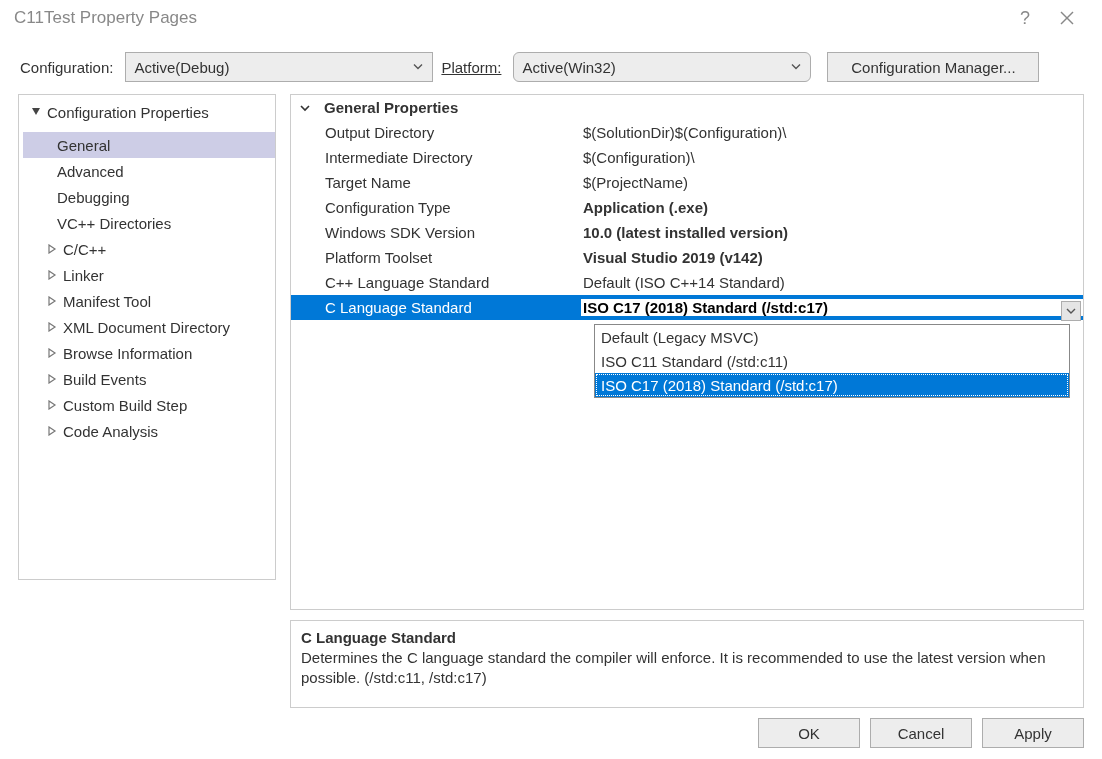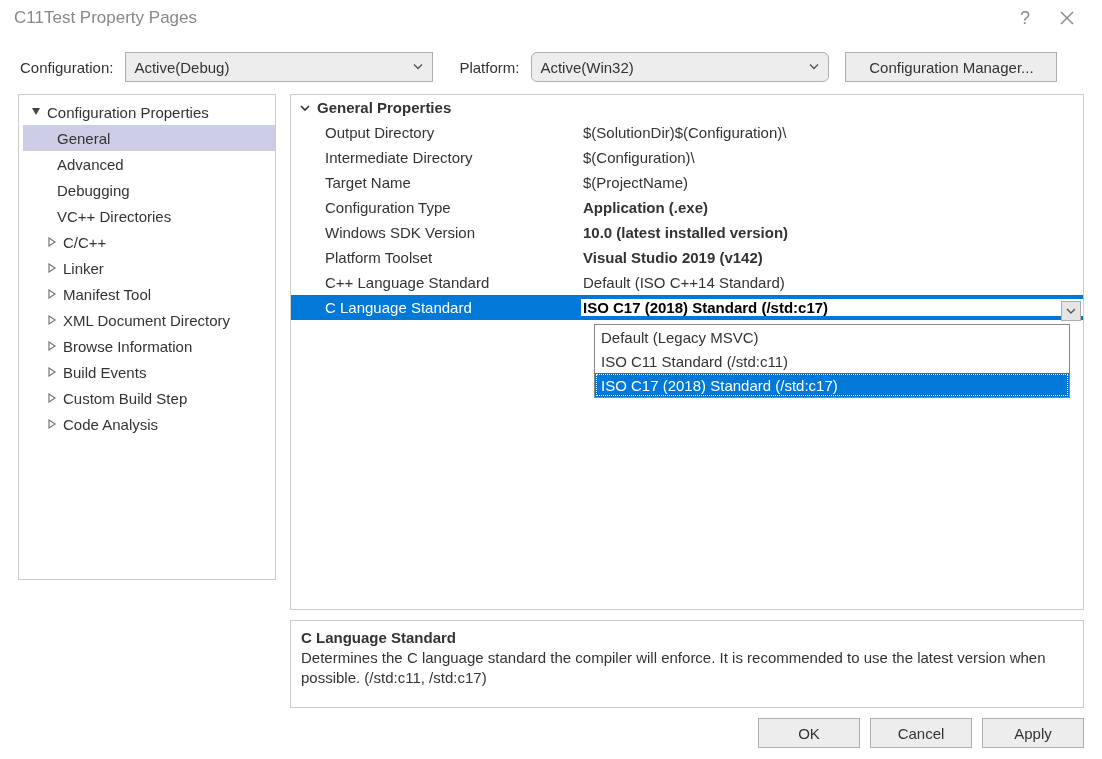--- a/index.html
+++ b/index.html
@@ -32,21 +32,21 @@
 
   
   .config-row {
     display: flex;
     align-items: center;
     gap: 8px;
     padding: 18px 18px 12px 20px;
   }
   .label { color: #333; }
   .config-label { margin-right: 4px; }
-  .platform-label { margin-left: 18px; margin-right: 4px; }
+  .platform-label { margin-right: 4px; text-decoration: underline; }
   .dropdown {
     height: 30px;
     border: 1px solid #adadad;
     background: #ededed;
     display: flex; align-items: center;
     padding: 0 8px;
     position: relative;
   }
   .dropdown .caret {
     position: absolute; right: 8px; top: 50%; transform: translateY(-50%);
@@ -84,40 +84,42 @@
     height: 26px;
     padding-left: 6px;
   }
   .tree-row .arrow { width: 14px; display:inline-flex; justify-content:center; color:#555;}
   .tree-row .arrow svg { width:10px; height:10px;}
   .tree-row.root { font-size: 15px; }
   .tree-row.child { padding-left: 30px; }
   .tree-row.expandable { padding-left: 22px; }
   .tree-row.selected {
     background: #cdcde6;
+    margin-top: 7px;
   }
   .tree-row .lbl { padding-left: 4px; }
 
   
   .right-col {
     flex: 1;
     display: flex;
     flex-direction: column;
     gap: 10px;
   }
   .grid-box {
     border: 1px solid #ccc;
     height: 516px;
     position: relative;
     overflow: visible;
   }
   .grid-header {
     display: flex; align-items: center;
     padding: 4px 8px;
     font-weight: 600;
+    gap: 7px;
   }
   .grid-header .chev { width: 18px; display:inline-flex; }
   .grid-header .chev svg { width:12px; height:12px; }
   .grid-rows { }
   .grid-row {
     display: flex;
     height: 25px;
     align-items: center;
   }
   .grid-row .name-col {

